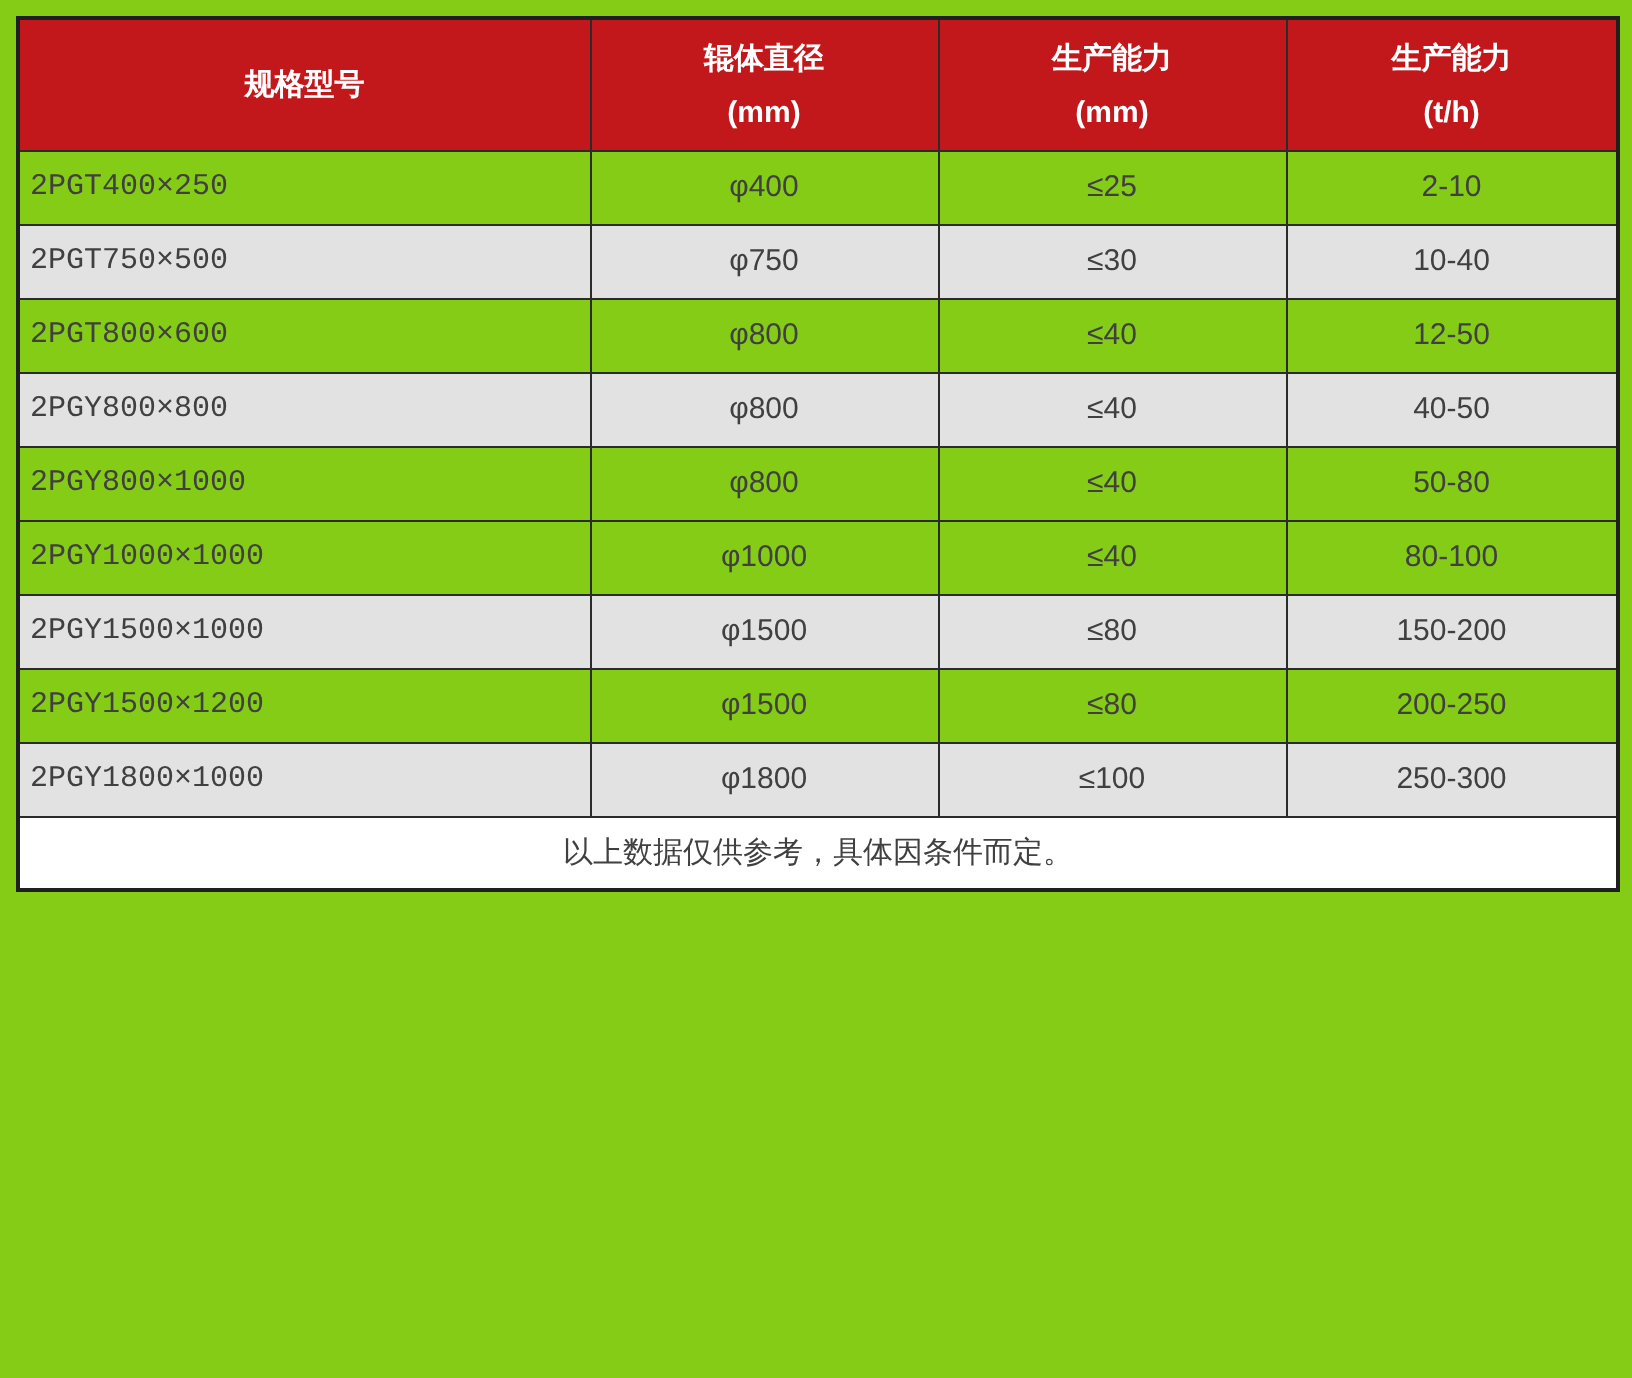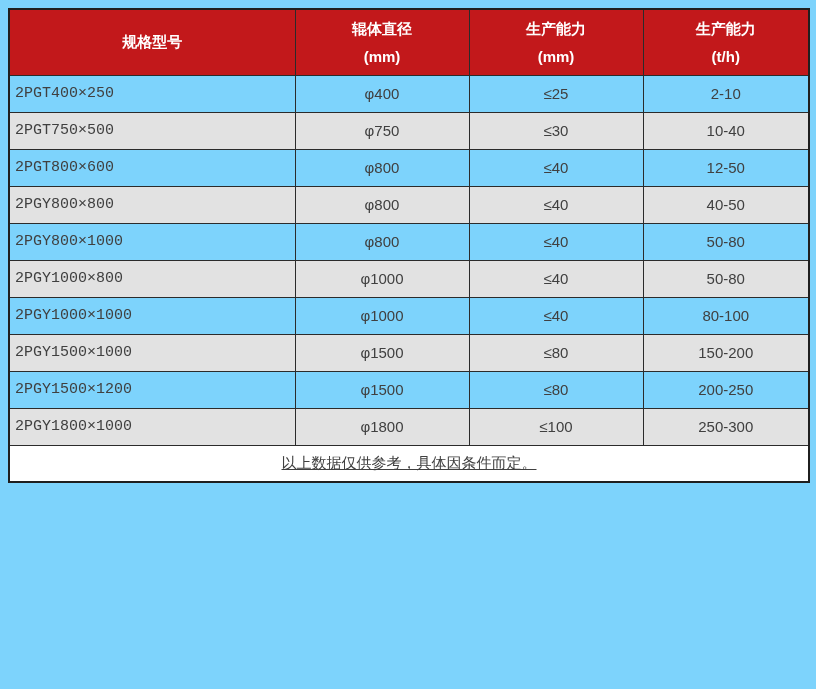--- a/index.html
+++ b/index.html
@@ -4,21 +4,21 @@
 <style>
   html, body {
     margin: 0;
     padding: 0;
     background: #ffffff;
     font-family: "Liberation Sans", "DejaVu Sans", sans-serif;
   }
   .page {
     width: 816px;
     height: 689px;
-    background: #7dd3fc;
+    background: #84cc16;
     box-sizing: border-box;
     padding: 8px;
   }
   table.spec-table {
     width: 800px;
     border-collapse: collapse;
     table-layout: fixed;
     border: 2px solid #1f1f1f;
   }
   table.spec-table th,
@@ -56,21 +56,20 @@
     padding-left: 5px;
     font-family: Liberation Mono, monospace;
   }
   table.spec-table tr.striped td {
     background: #e2e2e2;
   }
   table.spec-table td.footnote-cell {
     text-align: center;
     background: #ffffff;
     height: 37px;
-    text-decoration: underline;
   }
   col.c-model    { width: 286px; }
   col.c-diameter { width: 174px; }
   col.c-feed     { width: 174px; }
   col.c-capacity { width: 166px; }
 </style>
 </head>
 <body>
 
 <div class="page">
@@ -133,26 +132,20 @@
           <td class="diameter-cell">φ800</td>
           <td class="feed-size-cell">≤40</td>
           <td class="capacity-cell">40-50</td>
         </tr>
         <tr>
           <td class="model-cell">2PGY800×1000</td>
           <td class="diameter-cell">φ800</td>
           <td class="feed-size-cell">≤40</td>
           <td class="capacity-cell">50-80</td>
         </tr>
-        <tr class="striped">
-          <td class="model-cell">2PGY1000×800</td>
-          <td class="diameter-cell">φ1000</td>
-          <td class="feed-size-cell">≤40</td>
-          <td class="capacity-cell">50-80</td>
-        </tr>
         <tr>
           <td class="model-cell">2PGY1000×1000</td>
           <td class="diameter-cell">φ1000</td>
           <td class="feed-size-cell">≤40</td>
           <td class="capacity-cell">80-100</td>
         </tr>
         <tr class="striped">
           <td class="model-cell">2PGY1500×1000</td>
           <td class="diameter-cell">φ1500</td>
           <td class="feed-size-cell">≤80</td>

